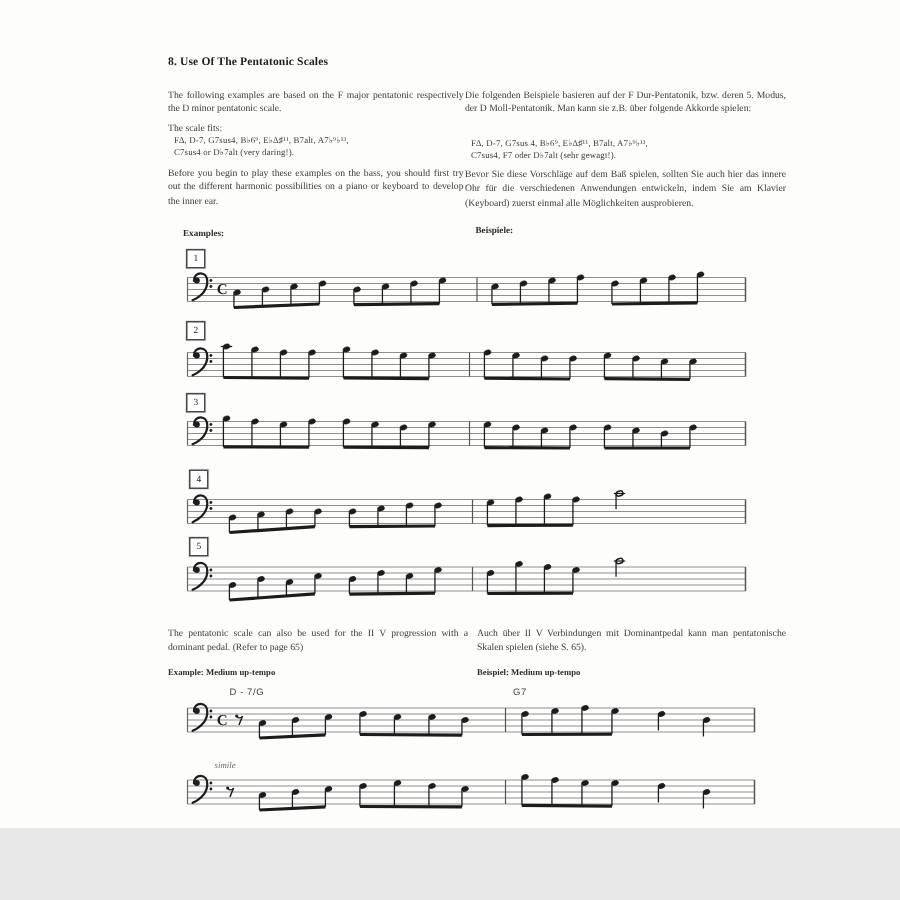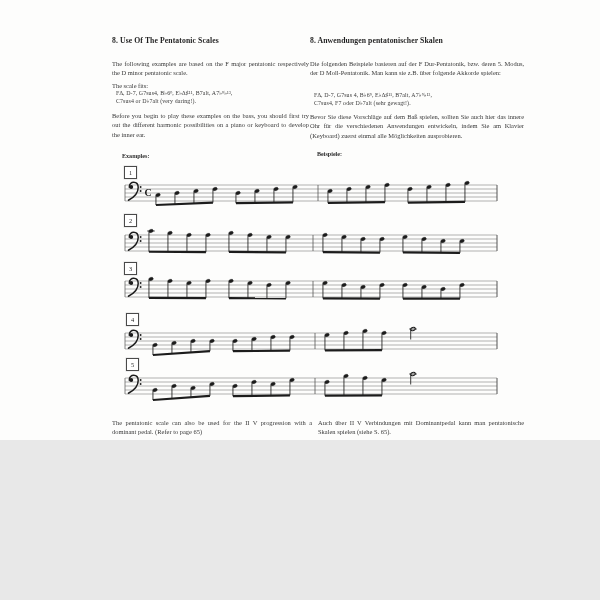--- a/index.html
+++ b/index.html
@@ -1,16 +1,16 @@
 <!DOCTYPE html>
 <html><head>
 <meta charset="utf-8">
 <style>
   html,body{margin:0;padding:0;background:#e8e8e8;}
-  .page{position:relative;width:600px;height:440px;background:#fdfdfc;overflow:hidden;
+  .page{position:relative;width:600px;height:552px;background:#fdfdfc;overflow:hidden;
         font-family:"Liberation Serif", serif;color:#333;}
   .abs{position:absolute;}
   .title{font-size:7.7px;font-weight:bold;color:#1f1f1f;letter-spacing:.1px;}
   .para{font-size:6.45px;line-height:1.47;text-align:justify;color:#3a3a3a;}
   .chordline{font-size:5.9px;color:#3a3a3a;letter-spacing:.1px;}
   .lbl{font-size:6.1px;font-weight:bold;color:#2c2c2c;}
   .tempo{font-size:5.8px;font-weight:bold;color:#2c2c2c;}
   .box{width:11px;height:11px;border:1px solid #4a4a4a;background:#fff;
        display:flex;align-items:center;justify-content:center;
        font-size:6.3px;color:#222;box-shadow:0 0 0 .5px #ddd;}
@@ -18,21 +18,20 @@
   .pageno{font-size:6.4px;color:#555;letter-spacing:.6px;}
   .sys{position:absolute;width:392px;height:46px;}
   .sys svg{overflow:visible;display:block;}
 </style>
 </head>
 <body>
 
 <div class="page">
 
   <div class="abs title" style="left:112px;top:36px;width:200px;">8. Use Of The Pentatonic Scales</div>
-  <div class="abs title" style="left:310px;top:36px;width:220px;">8. Anwendungen pentatonischer Skalen</div>
 
   <div class="abs para" style="left:112px;top:59px;width:197px;">The following examples are based on the F major pentatonic respectively the D minor pentatonic scale.</div>
   <div class="abs para" style="left:112px;top:81px;width:197px;">The scale fits:</div>
   <div class="abs chordline" style="left:116px;top:90px;width:200px;">F∆, D-7, G7sus4, B♭6⁹, E♭∆♯¹¹, B7alt, A7♭⁹♭¹³,</div>
   <div class="abs chordline" style="left:116px;top:98px;width:200px;">C7sus4 or D♭7alt (very daring!).</div>
   <div class="abs para" style="left:112px;top:111px;width:197px;">Before you begin to play these examples on the bass, you should first try out the different harmonic possibilities on a piano or keyboard to develop the inner ear.</div>
 
   <div class="abs para" style="left:310px;top:59px;width:214px;">Die folgenden Beispiele basieren auf der F Dur-Pentatonik, bzw. deren 5. Modus, der D Moll-Pentatonik. Man kann sie z.B. über folgende Akkorde spielen:</div>
   <div class="abs chordline" style="left:314px;top:92px;width:210px;">F∆, D-7, G7sus 4, B♭6⁹, E♭∆♯¹¹, B7alt, A7♭⁹♭¹³,</div>
   <div class="abs chordline" style="left:314px;top:100px;width:210px;">C7sus4, F7 oder D♭7alt (sehr gewagt!).</div>

